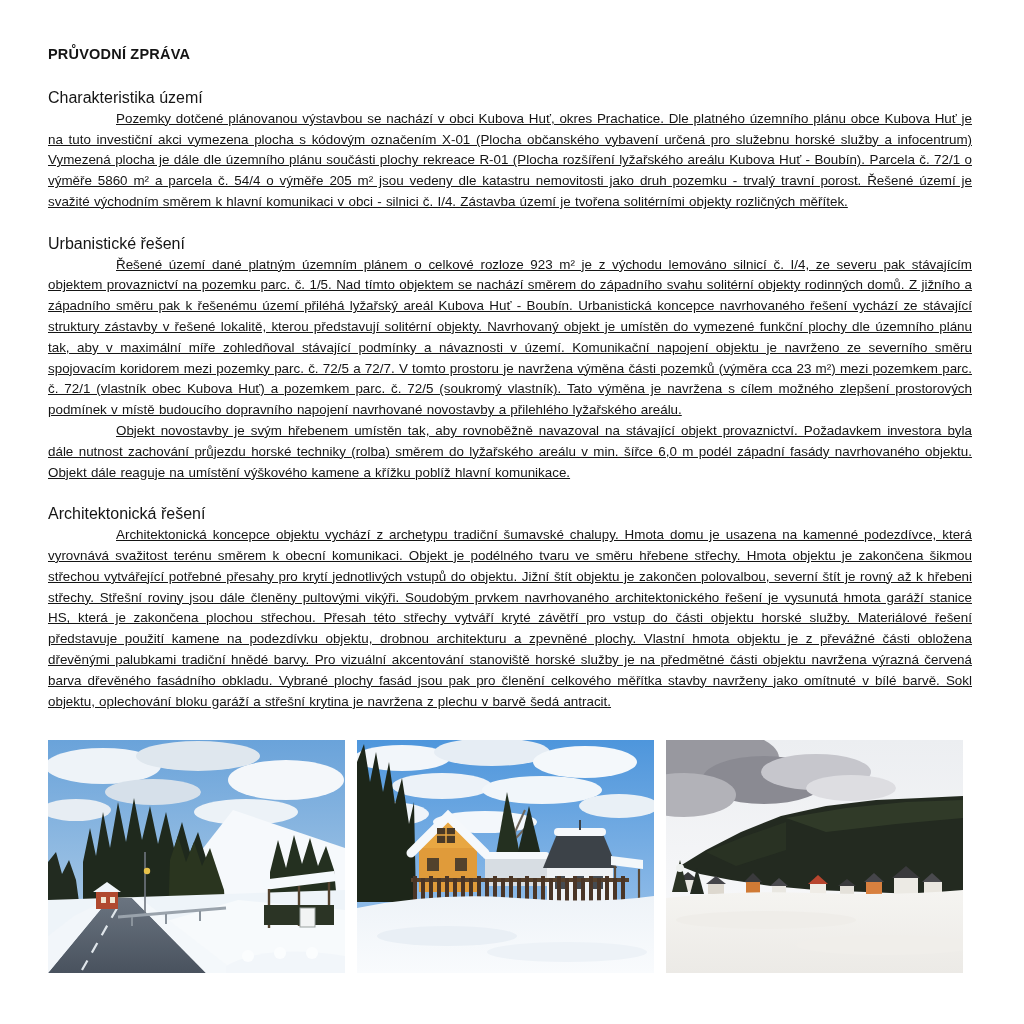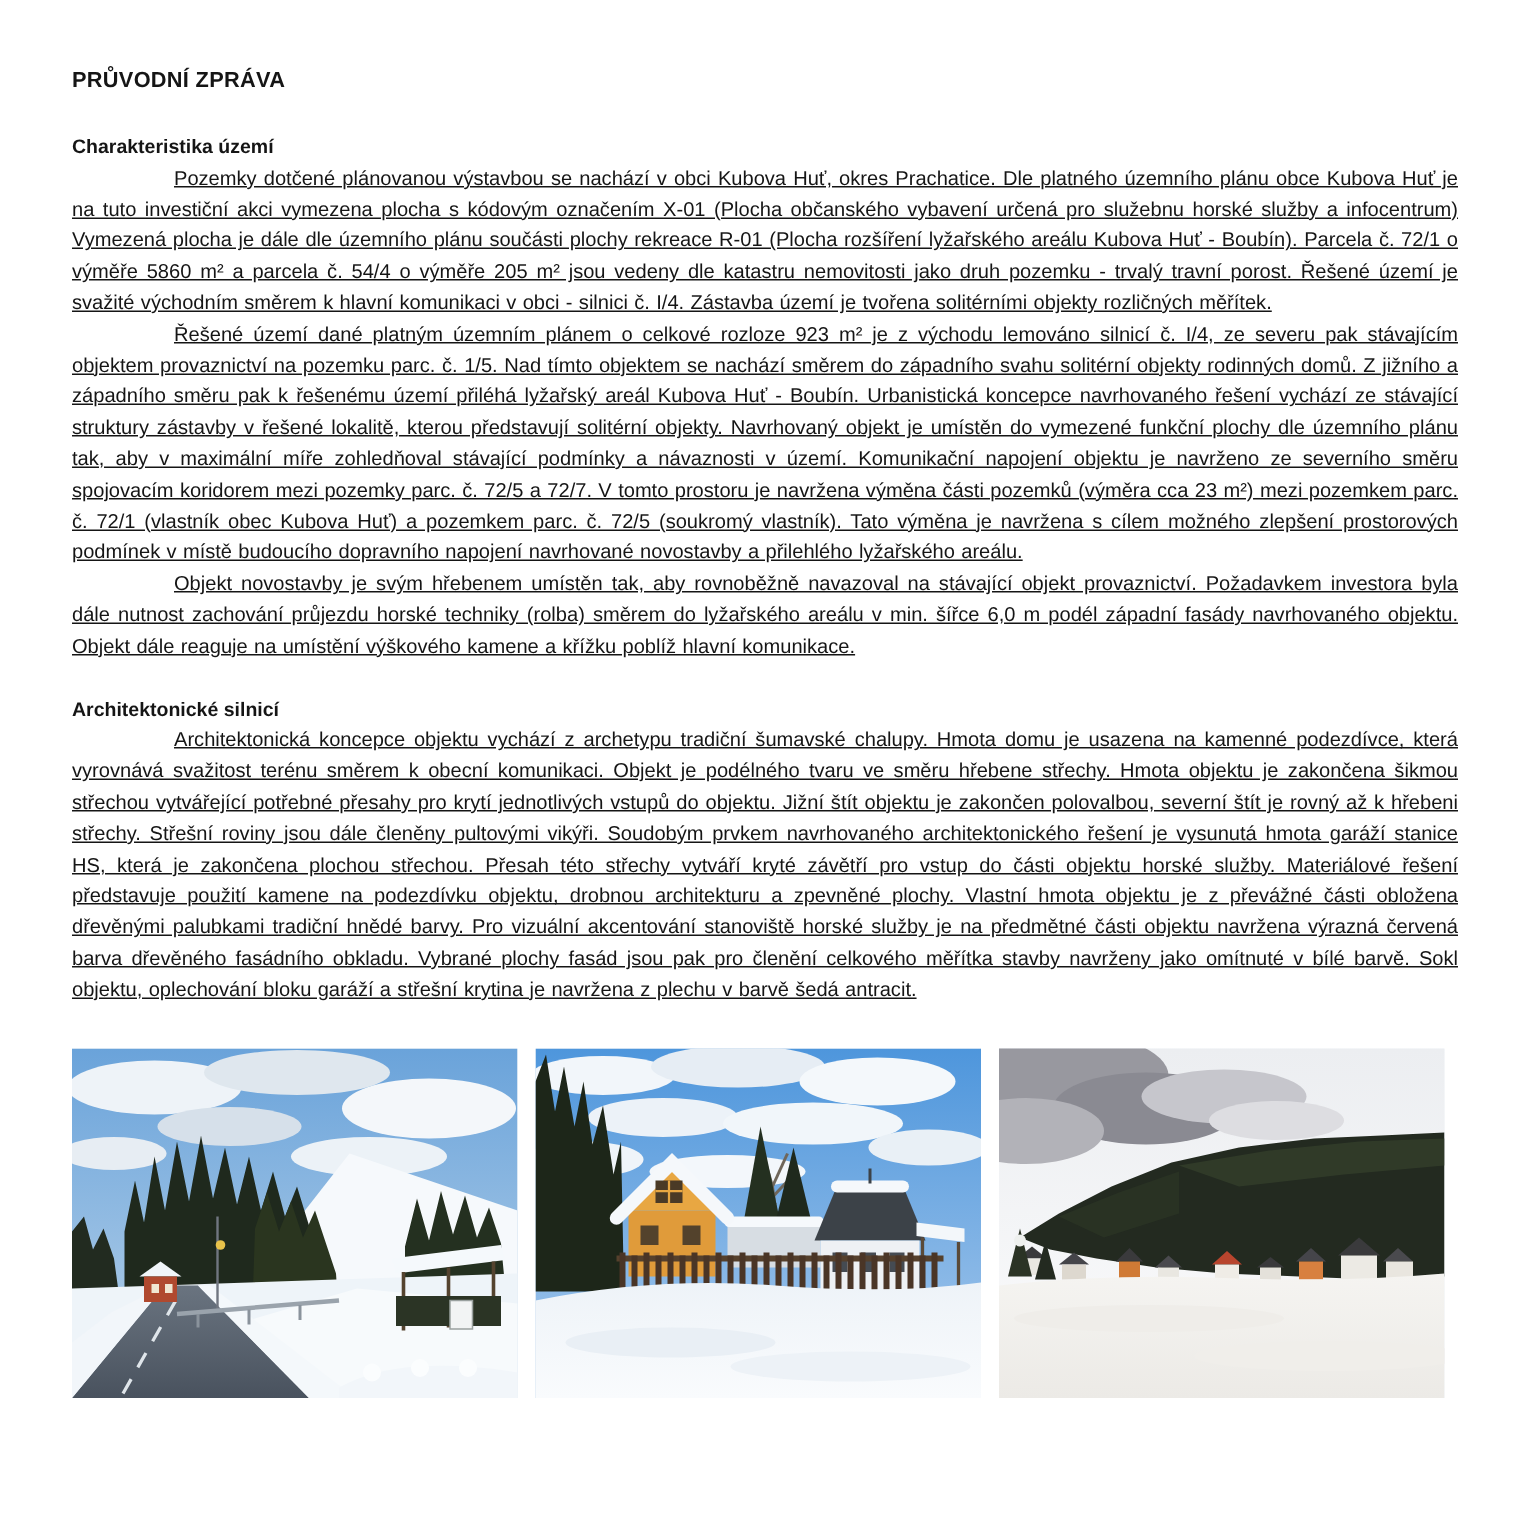--- a/index.html
+++ b/index.html
@@ -5,21 +5,21 @@
   html,body{margin:0;padding:0;}
   body{
     width:1024px;height:1024px;background:#ffffff;overflow:hidden;
     font-family:"Liberation Sans", sans-serif;color:#151515;
   }
   .page{padding:46px 52px 0 48px;}
   .doc-title{
     font-size:14.5px;font-weight:bold;letter-spacing:.2px;margin:0 0 26px 0;
   }
   .section-heading{
-    font-size:13px;font-weight:bold;margin:21px 0 0 0;line-height:20.8px;
+    font-size:16px;font-weight:normal;margin:21px 0 0 0;line-height:20.8px;
   }
   .doc-par{
     margin:0;font-size:13.4px;line-height:20.8px;text-align:justify;
     text-indent:68px;word-spacing:.5px;text-decoration:underline;
   }
   .photo-row{
     display:flex;gap:12px;margin-top:28px;
   }
   .photo{width:297px;height:233px;display:block;background:#eef2f6;}
 </style>
@@ -29,26 +29,27 @@
 <div class="page">
 
   <div class="doc-title">PRŮVODNÍ ZPRÁVA</div>
 
   <div>
     <div class="section-heading">Charakteristika území</div>
     <p class="doc-par">Pozemky dotčené plánovanou výstavbou se nachází v obci Kubova Huť, okres Prachatice. Dle platného územního plánu obce Kubova Huť je na tuto investiční akci vymezena plocha s kódovým označením X-01 (Plocha občanského vybavení určená pro služebnu horské služby a infocentrum) Vymezená plocha je dále dle územního plánu součásti plochy rekreace R-01 (Plocha rozšíření lyžařského areálu Kubova Huť - Boubín). Parcela č. 72/1 o výměře 5860 m² a parcela č. 54/4 o výměře 205 m² jsou vedeny dle katastru nemovitosti jako druh pozemku - trvalý travní porost. Řešené území je svažité východním směrem k hlavní komunikaci v obci - silnici č. I/4. Zástavba území je tvořena solitérními objekty rozličných měřítek.</p>
   </div>
 
   <div>
+    <div class="section-heading">Urbanistické řešení</div>
     <p class="doc-par">Řešené území dané platným územním plánem o celkové rozloze 923 m² je z východu lemováno silnicí č. I/4, ze severu pak stávajícím objektem provaznictví na pozemku parc. č. 1/5. Nad tímto objektem se nachází směrem do západního svahu solitérní objekty rodinných domů. Z jižního a západního směru pak k řešenému území přiléhá lyžařský areál Kubova Huť - Boubín. Urbanistická koncepce navrhovaného řešení vychází ze stávající struktury zástavby v řešené lokalitě, kterou představují solitérní objekty. Navrhovaný objekt je umístěn do vymezené funkční plochy dle územního plánu tak, aby v maximální míře zohledňoval stávající podmínky a návaznosti v území. Komunikační napojení objektu je navrženo ze severního směru spojovacím koridorem mezi pozemky parc. č. 72/5 a 72/7. V tomto prostoru je navržena výměna části pozemků (výměra cca 23 m²) mezi pozemkem parc. č. 72/1 (vlastník obec Kubova Huť) a pozemkem parc. č. 72/5 (soukromý vlastník). Tato výměna je navržena s cílem možného zlepšení prostorových podmínek v místě budoucího dopravního napojení navrhované novostavby a přilehlého lyžařského areálu.</p>
     <p class="doc-par">Objekt novostavby je svým hřebenem umístěn tak, aby rovnoběžně navazoval na stávající objekt provaznictví. Požadavkem investora byla dále nutnost zachování průjezdu horské techniky (rolba) směrem do lyžařského areálu v min. šířce 6,0 m podél západní fasády navrhovaného objektu. Objekt dále reaguje na umístění výškového kamene a křížku poblíž hlavní komunikace.</p>
   </div>
 
   <div>
-    <div class="section-heading">Architektonické silnicí</div>
+    <div class="section-heading">Architektonická řešení</div>
     <p class="doc-par">Architektonická koncepce objektu vychází z archetypu tradiční šumavské chalupy. Hmota domu je usazena na kamenné podezdívce, která vyrovnává svažitost terénu směrem k obecní komunikaci. Objekt je podélného tvaru ve směru hřebene střechy. Hmota objektu je zakončena šikmou střechou vytvářející potřebné přesahy pro krytí jednotlivých vstupů do objektu. Jižní štít objektu je zakončen polovalbou, severní štít je rovný až k hřebeni střechy. Střešní roviny jsou dále členěny pultovými vikýři. Soudobým prvkem navrhovaného architektonického řešení je vysunutá hmota garáží stanice HS, která je zakončena plochou střechou. Přesah této střechy vytváří kryté závětří pro vstup do části objektu horské služby. Materiálové řešení představuje použití kamene na podezdívku objektu, drobnou architekturu a zpevněné plochy. Vlastní hmota objektu je z převážné části obložena dřevěnými palubkami tradiční hnědé barvy. Pro vizuální akcentování stanoviště horské služby je na předmětné části objektu navržena výrazná červená barva dřevěného fasádního obkladu. Vybrané plochy fasád jsou pak pro členění celkového měřítka stavby navrženy jako omítnuté v bílé barvě. Sokl objektu, oplechování bloku garáží a střešní krytina je navržena z plechu v barvě šedá antracit.</p>
   </div>
 
   <div class="photo-row">
 
     <svg class="photo" viewBox="0 0 297 233" xmlns="http://www.w3.org/2000/svg">
       <defs>
         <linearGradient id="sky1" x1="0" y1="0" x2="0" y2="1">
           <stop offset="0" stop-color="#6aa3da"></stop>
             <stop offset="1" stop-color="#b9d3ea"></stop>

